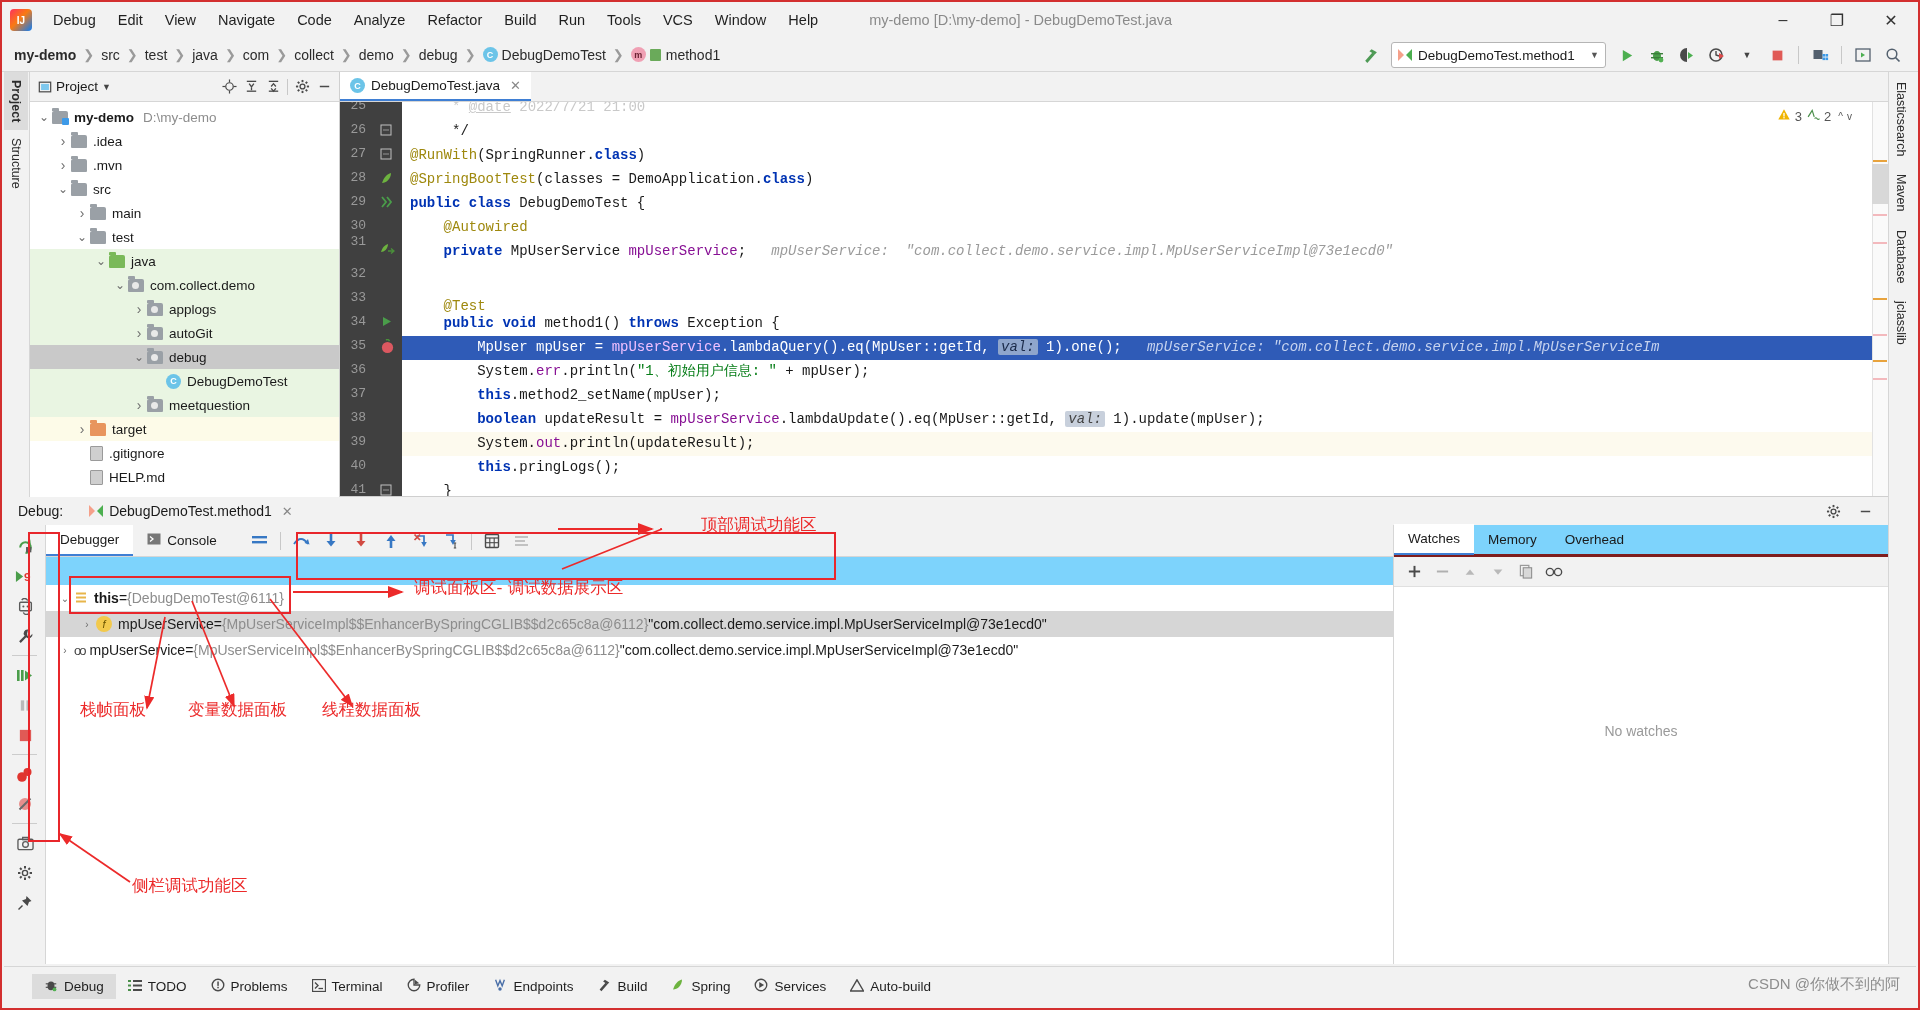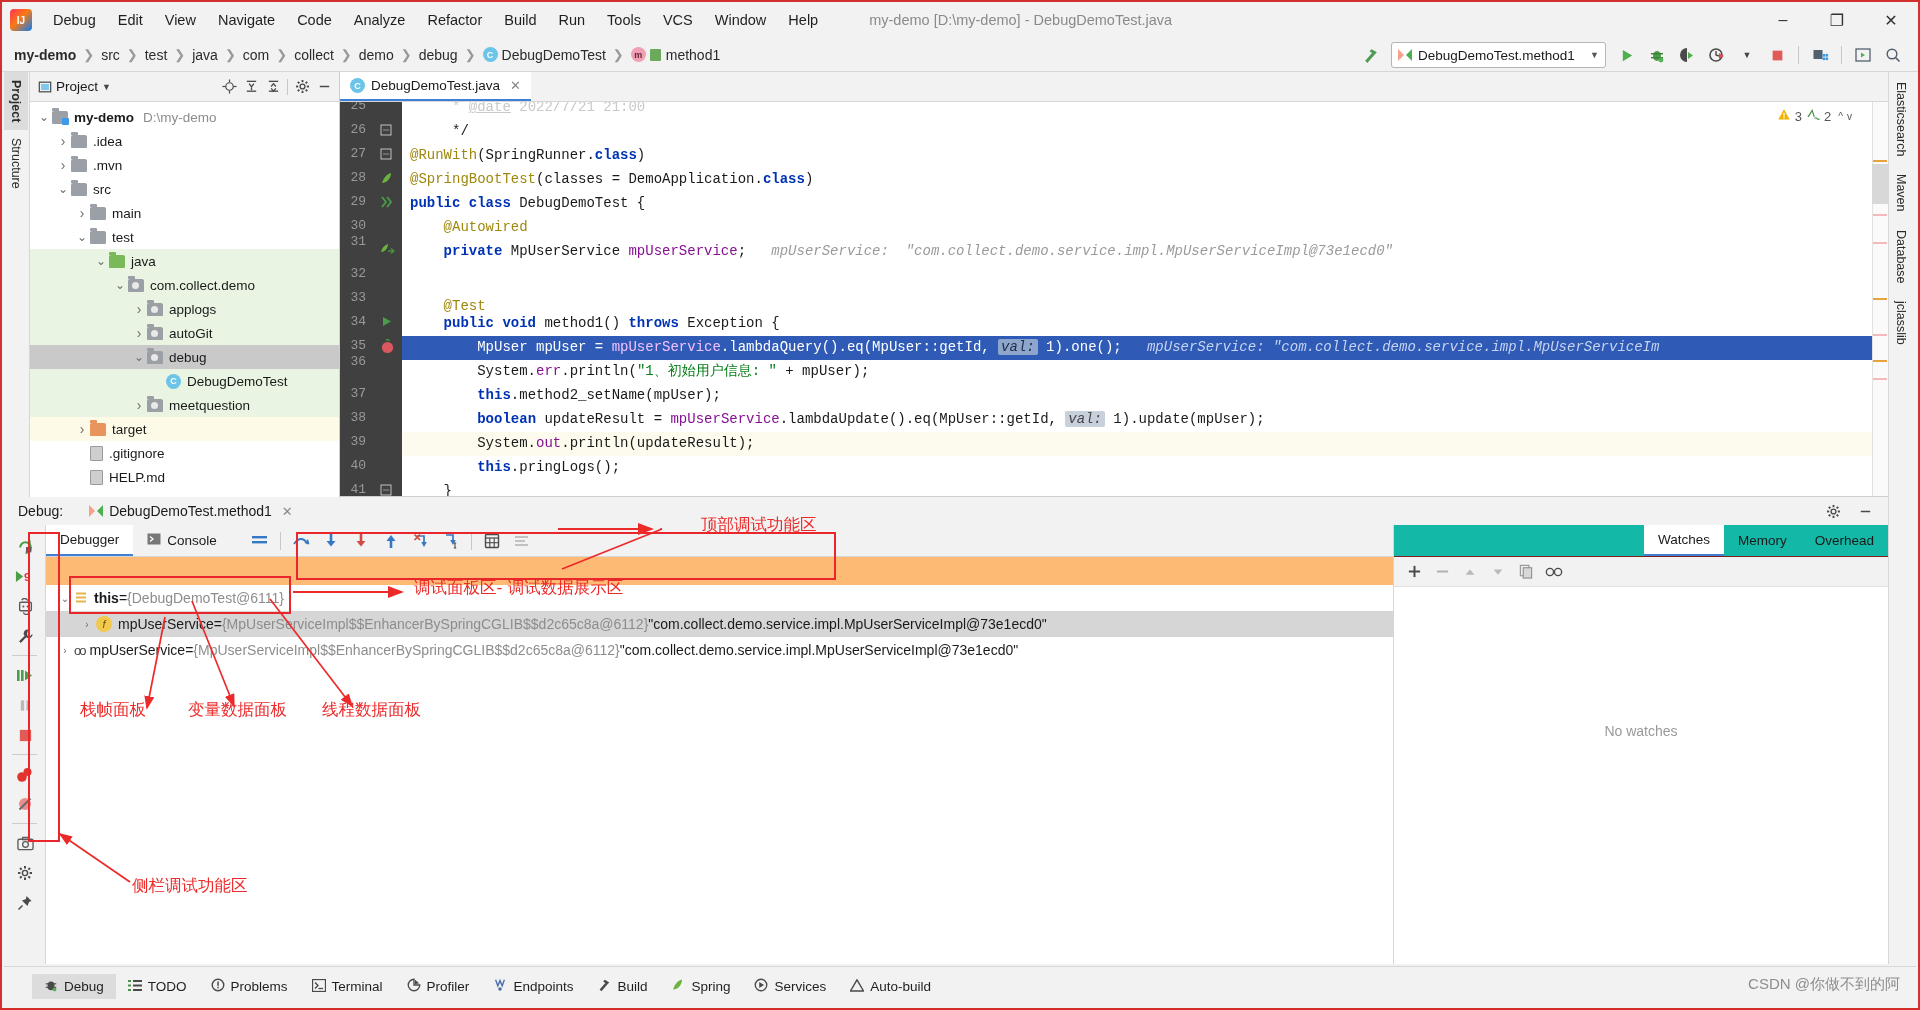--- a/index.html
+++ b/index.html
@@ -123,21 +123,21 @@
 
   
   #debugwin { position:absolute; left:2px; top:495px; right:30px; bottom:44px; background:#fff; }
   #dbghdr { height:28px; background:#f2f2f2; display:flex; align-items:center; padding-left:14px;
             font-size:14px; }
   #dbghdr .dtab { display:flex; align-items:center; margin-left:20px; padding:2px 6px; }
   #dbgside { position:absolute; left:0; top:28px; width:42px; bottom:0; background:#f2f2f2;
              border-right:1px solid #d6d6d6; padding-top:6px; }
   .sideico { width:42px; height:30px; display:flex; align-items:center; justify-content:center; }
   .sidesep { height:1px; background:#cccccc; margin:4px 8px; }
-  #dbgmain { position:absolute; left:42px; top:28px; right:0; bottom:0; background:#fdba74; }
+  #dbgmain { position:absolute; left:42px; top:28px; right:0; bottom:0; background:#7dd3fc; }
   #dbgtabs { height:32px; background:#f2f2f2; border-bottom:1px solid #d6d6d6; display:flex; align-items:center; }
   .dbgtab { display:flex; align-items:center; padding:0 14px; height:31px; font-size:13.5px; }
   .dbgtab.sel { border-bottom:2px solid #3f7fd4; background:#fff; }
   .dbgtoolico { width:30px; height:26px; display:flex; align-items:center; justify-content:center; }
   #framebar { height:28px; background:#f2f2f2; border-bottom:1px solid #e0e0e0; display:flex; align-items:center; }
   .ftab { padding:0 20px; font-size:13.5px; height:27px; display:flex; align-items:center; }
   #vartree { position:absolute; left:0; top:60px; right:0; bottom:0; background:#fff; font-size:14px; }
   .vrow { height:26px; display:flex; align-items:center; white-space:nowrap; padding-left:10px; }
   .vrow.sel { background:#d6d6d6; }
   .varrow { width:18px; text-align:center; color:#6e6e6e; font-size:10px; }
@@ -146,21 +146,21 @@
   .vicon-f::after{content:"f";position:absolute;inset:0;display:flex;align-items:center;justify-content:center;font-size:11px;color:#6b5400;font-style:italic;}
   .vname { color:#1a1a1a; }
   .vname.b { font-weight:bold; }
   .vtype { color:#8d8d8d; }
   .vval  { color:#1a1a1a; }
   .oo { color:#444; margin-right:5px; font-size:13px; letter-spacing:-2px; }
 
   
   #watches { position:absolute; right:0; top:28px; width:495px; bottom:0; background:#fff;
              border-left:1px solid #d6d6d6; }
-  #wtabs { height:32px; background:#14b8a6; border-bottom:1px solid #7f1d1d; display:flex; align-items:center;justify-content:flex-end; }
+  #wtabs { height:32px; background:#7dd3fc; border-bottom:3px solid #7f1d1d; display:flex; align-items:center; }
   .wtab { padding:0 14px; height:31px; display:flex; align-items:center; font-size:13.5px; }
   .wtab.sel { border-bottom:2px solid #3f7fd4; background:#fff;}
   #wtoolbar { height:30px; background:#f2f2f2; display:flex; align-items:center; padding-left:6px;
               border-bottom:1px solid #e0e0e0; }
   .wtico{width:28px;height:24px;display:flex;align-items:center;justify-content:center;color:#555;font-size:15px;}
   .wtico.dim{color:#b9b9b9;}
   #nowatch { position:absolute; left:0; right:0; top:45%; text-align:center; color:#9a9a9a; font-size:14px; }
 
   
   #statusbar { position:absolute; left:2px; right:2px; bottom:2px; height:40px; background:#f2f2f2;
@@ -532,21 +532,21 @@
           <div class="ln" style="top: 188px;">33</div>
           <div class="ln" style="top: 212px;">34</div>
           <div class="gmark" style="top: 213px;"><svg width="13" height="13" viewBox="0 0 13 13">
               <path d="M3 2 L11 6.5 L3 11 Z" fill="#4a9d4a"></path>
             </svg></div>
           <div class="ln" style="top: 236px;">35</div>
           <div class="gmark" style="top: 237px;"><svg width="15" height="15" viewBox="0 0 15 15">
               <circle cx="7.5" cy="8.5" r="5.6" fill="#db5860"></circle>
               <path d="M6 1 Q8 -0.5 9.5 2" stroke="#4a8f3a" stroke-width="1.6" fill="none"></path>
             </svg></div>
-          <div class="ln" style="top: 252px;">36</div>
+          <div class="ln" style="top: 260px;">36</div>
           <div class="ln" style="top: 284px;">37</div>
           <div class="ln" style="top: 308px;">38</div>
           <div class="ln" style="top: 332px;">39</div>
           <div class="ln" style="top: 356px;">40</div>
           <div class="ln" style="top: 380px;">41</div>
           <div class="gmark" style="top: 381px;"><svg width="12" height="12" viewBox="0 0 12 12">
               <rect x="1" y="1" width="10" height="10" fill="none" stroke="#c0c0c0"></rect>
               <line x1="3" y1="6" x2="9" y2="6" stroke="#888" stroke-width="1.2"></line>
             </svg></div>
         </div>

